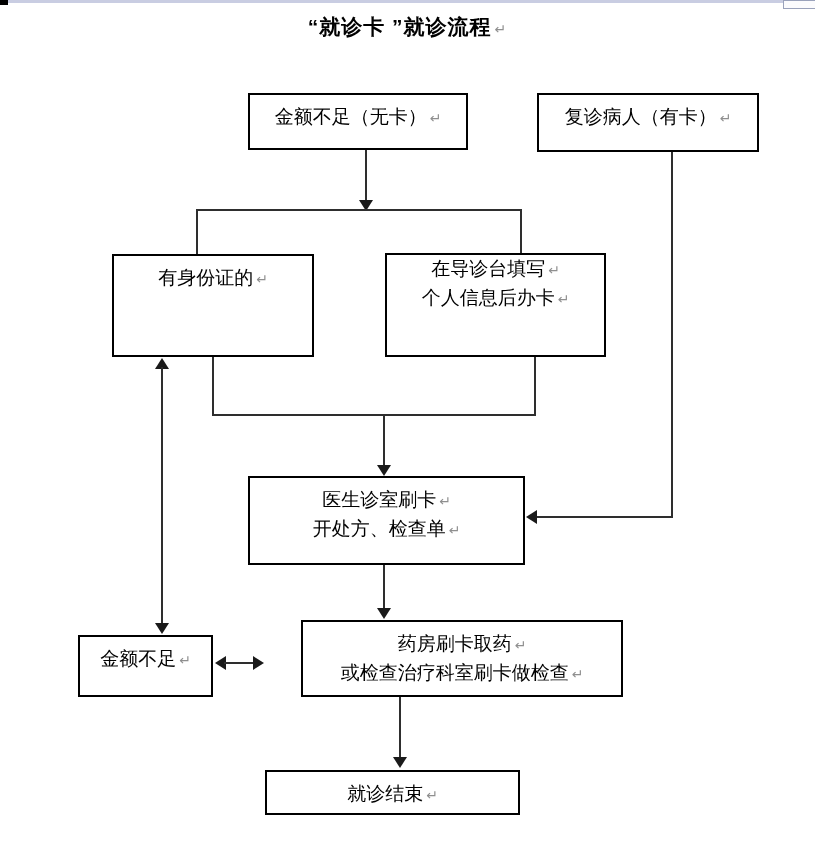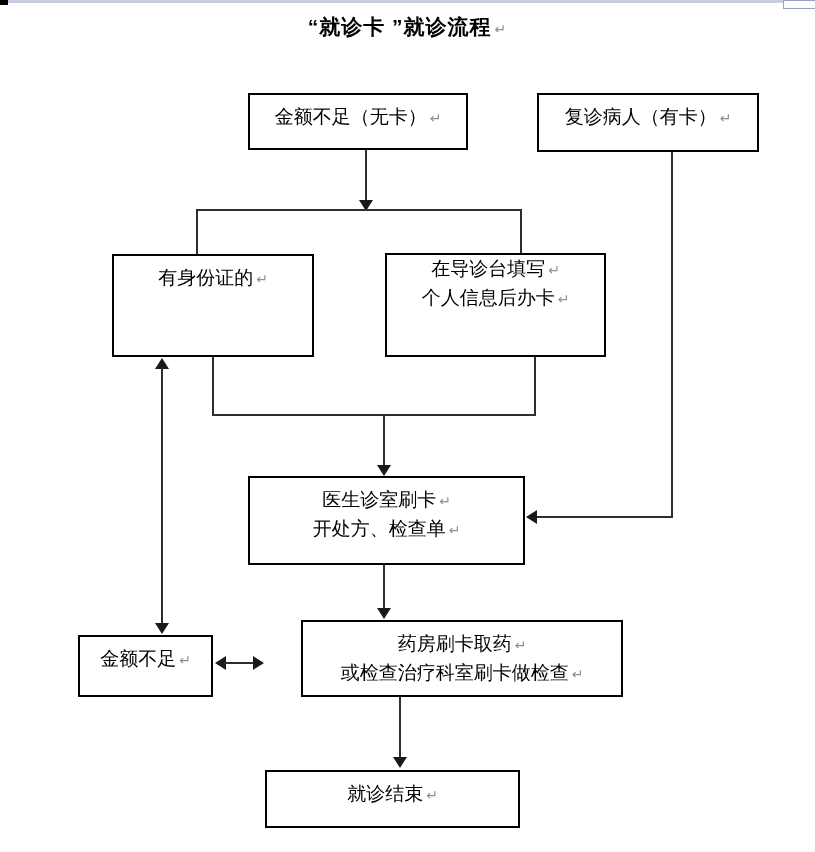--- a/index.html
+++ b/index.html
@@ -67,21 +67,21 @@
 
 <div class="abs fbox" style="left:78px;top:635px;width:135px;height:62px;">
   <div class="pad"><span>金额不足</span><span class="crlf">↵</span></div>
 </div>
 
 <div class="abs fbox" style="left:265px;top:620px;width:322px;height:77px;margin-left:36px;">
   <div class="pad"><span>药房刷卡取药</span><span class="crlf">↵</span></div>
   <div><span>或检查治疗科室刷卡做检查</span><span class="crlf">↵</span></div>
 </div>
 
-<div class="abs fbox" style="left:265px;top:770px;width:255px;height:58px;">
+<div class="abs fbox" style="left:265px;top:770px;width:255px;height:45px;">
   <div class="pad"><span>就诊结束</span><span class="crlf">↵</span></div>
 </div>
 
 <div class="abs vline" style="left:365px;top:150px;height:52px;"></div>
 <div class="abs arr arr-down" style="left:359px;top:200px;"></div>
 <div class="abs hline" style="left:196px;top:209px;width:326px;"></div>
 <div class="abs vline" style="left:196px;top:209px;height:45px;"></div>
 <div class="abs vline" style="left:520px;top:209px;height:44px;"></div>
 
 <div class="abs vline" style="left:212px;top:357px;height:59px;"></div>

